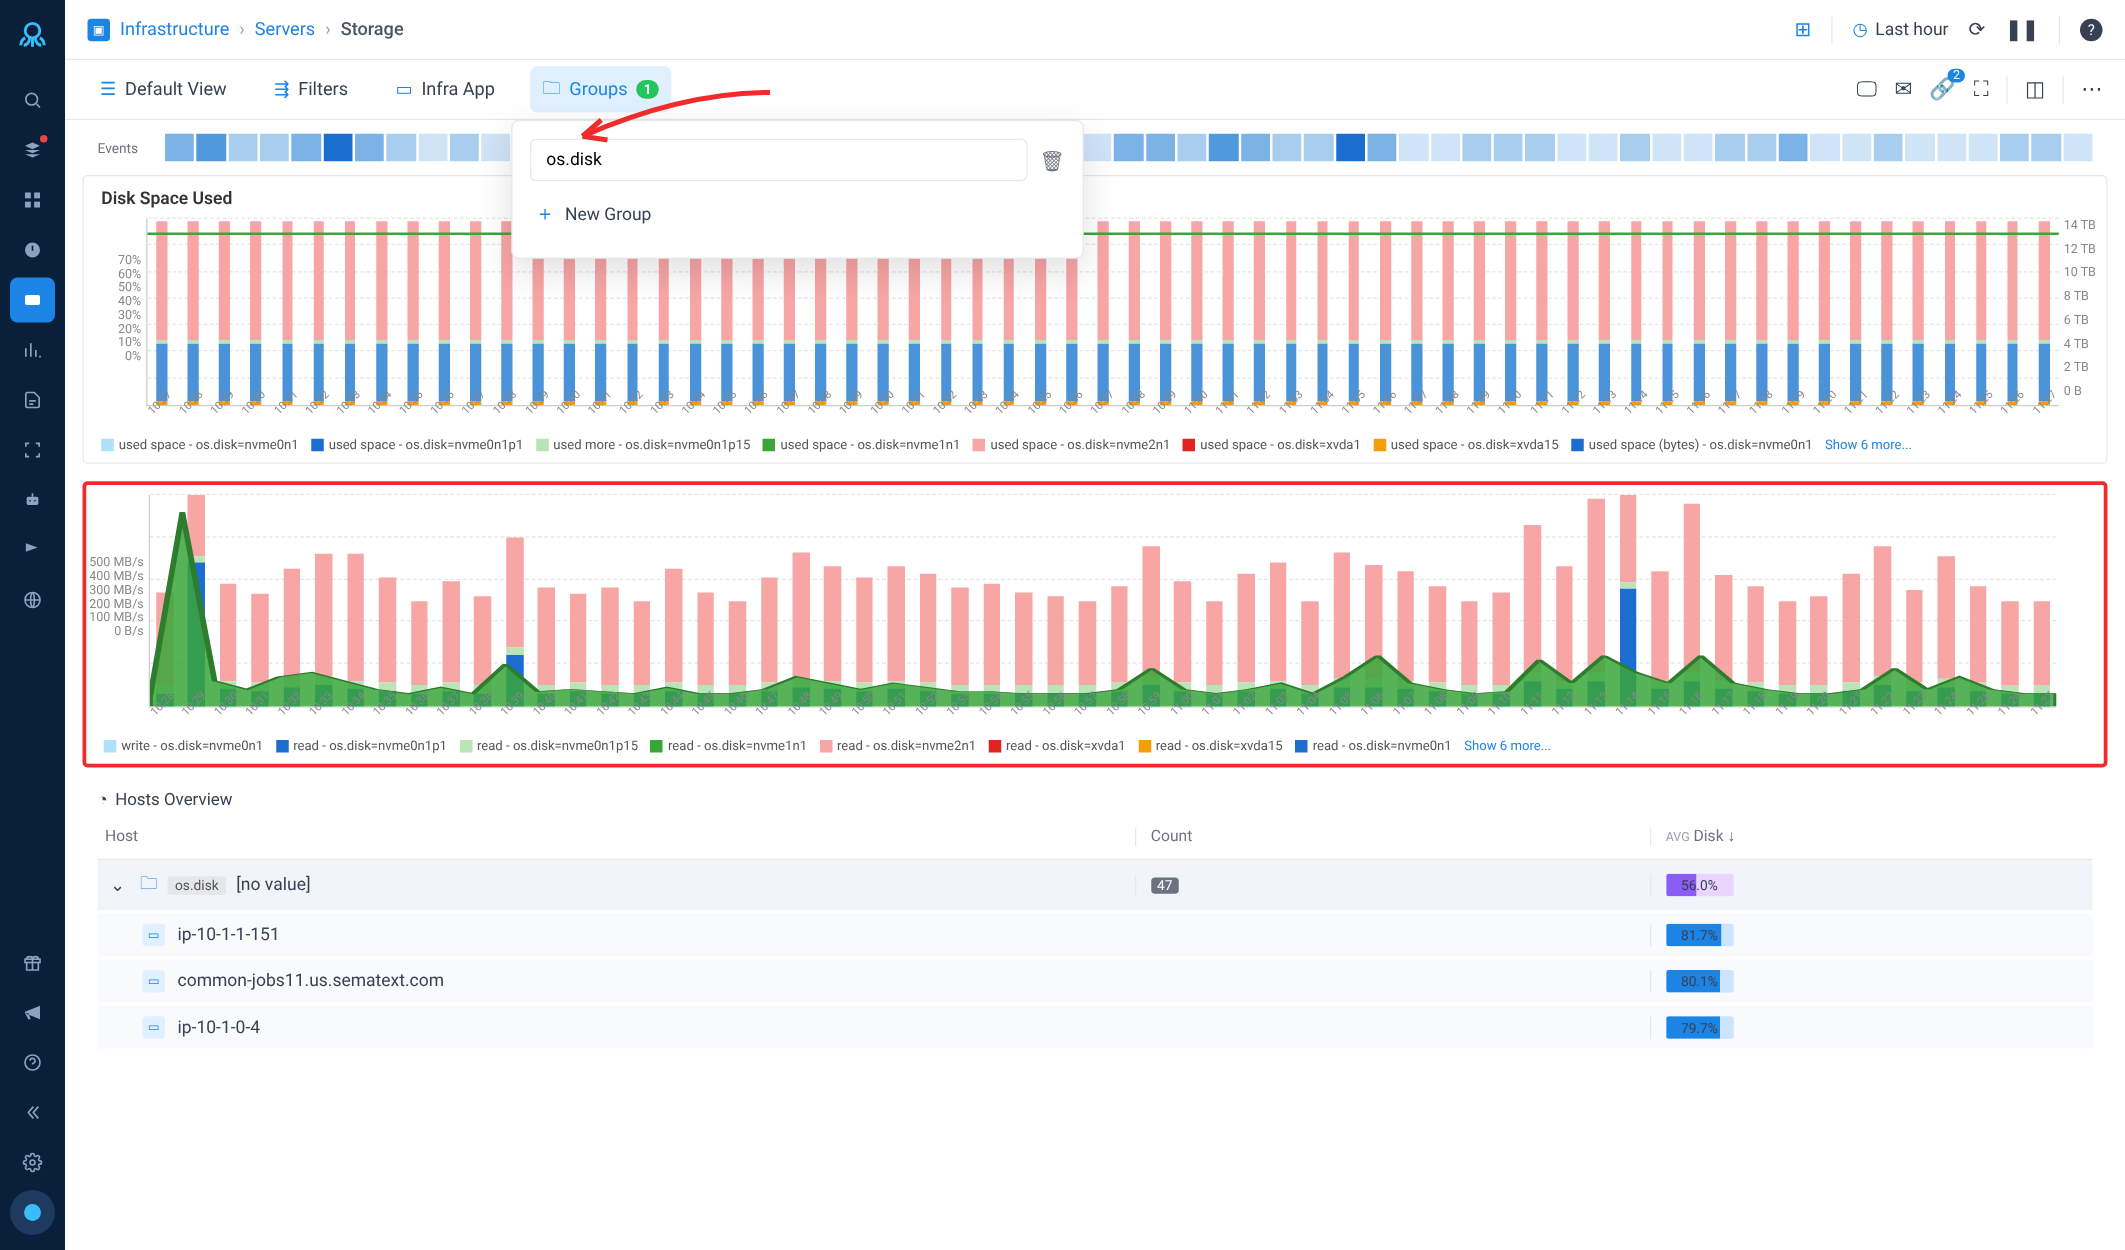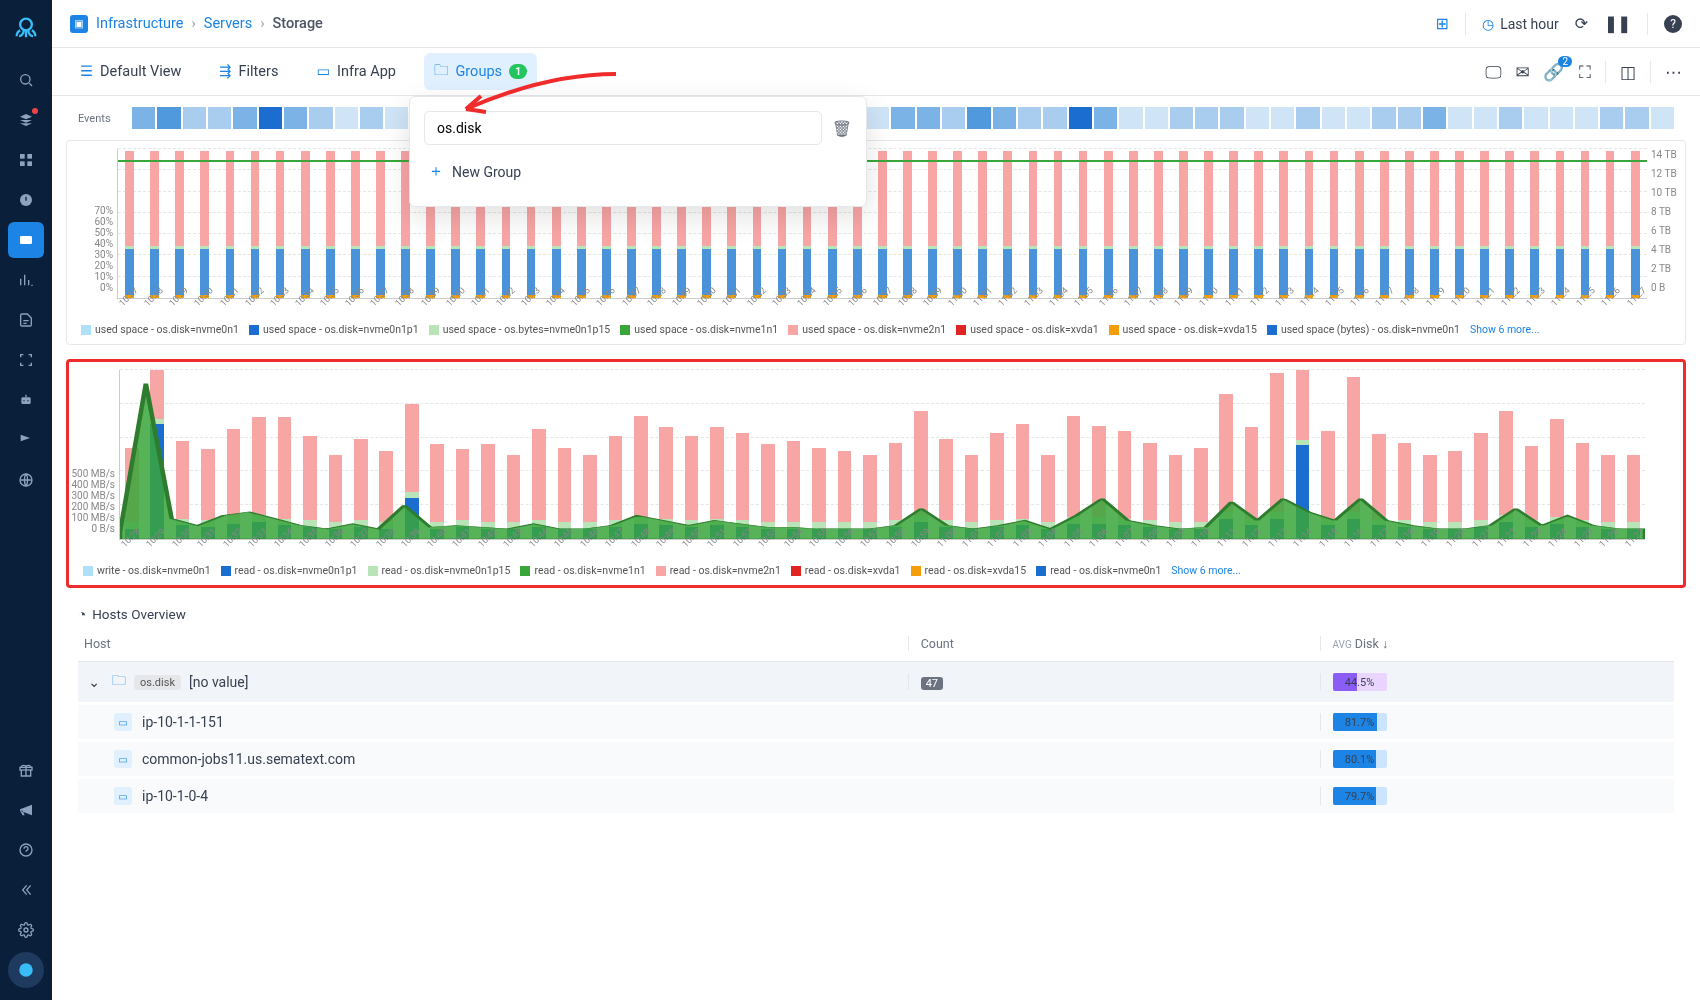--- a/index.html
+++ b/index.html
@@ -48,21 +48,21 @@
   .groups-dd .new{ display:flex; align-items:center; gap:8px; color:#374151; font-size:14px; padding:10px 4px; cursor:pointer;}
   .content{ padding:0 12px 30px 12px;}
   .events-row{ display:flex; align-items:center; height:44px; padding:0 14px; gap:10px;}
   .events-row .lbl{ font-size:11px; color:#6b7280; width:44px;}
   .events-row .segbar{ flex:1; display:flex; gap:2px;}
   .events-row .seg{ flex:1; height:22px; background:#dbeafe;}
   .card{ border:1px solid var(--border); border-radius:4px; margin:0 2px 14px; background:#fff; position:relative;}
   .card.hl{ border:3px solid #ef2b2b;}
   .card .hdr{ padding:10px 14px 0; font-size:14px; font-weight:600; color:#333;}
   .card .plot-wrap{ position:relative; padding:6px 30px 4px 46px; height:180px;}
-  .card .y-axis{ position:absolute; left:2px; top:8px; bottom:28px; width:44px; display:flex; flex-direction:column; justify-content:flex-end; align-items:flex-end;}
+  .card .y-axis{ position:absolute; left:2px; top:8px; bottom:28px; width:44px; display:flex; flex-direction:column; justify-content:center; align-items:flex-end;}
   .card .y-axis span{ font-size:10px; color:#888;}
   .card .y-axis-r{ position:absolute; right:2px; top:8px; bottom:28px; width:32px; display:flex; flex-direction:column; justify-content:space-between; align-items:flex-start;}
   .card .y-axis-r span{ font-size:10px; color:#888;}
   .card .plot{ position:absolute; left:50px; right:38px; top:8px; bottom:22px; border-left:1px solid #ccc; border-bottom:1px solid #ccc;}
   .card .grid-h{ position:absolute; left:0; right:0; border-top:1px dashed #e5e5e5;}
   .card .x-axis{ position:absolute; left:50px; right:38px; bottom:2px; height:18px; display:flex; justify-content:space-between;}
   .card .x-axis span{ font-size:9px; color:#888; transform:rotate(-45deg); transform-origin:top left; white-space:nowrap;}
   .card .legend{ display:flex; flex-wrap:wrap; gap:4px 10px; padding:2px 14px 8px; font-size:10.5px; color:#555;}
   .card .legend .itm{ display:flex; align-items:center; gap:4px;}
   .card .legend .sw{ width:10px; height:10px;}
@@ -337,20 +337,21 @@
           <div class="seg" style="background: rgb(207, 228, 247);"></div>
           <div class="seg" style="background: rgb(207, 228, 247);"></div>
           <div class="seg" style="background: rgb(207, 228, 247);"></div>
           <div class="seg" style="background: rgb(168, 205, 239);"></div>
           <div class="seg" style="background: rgb(168, 205, 239);"></div>
           <div class="seg" style="background: rgb(207, 228, 247);"></div>
         </div>
     </div>
 
     <div class="card">
+      <div class="hdr">Disk Space Used</div>
       <div class="plot-wrap">
         <div class="y-axis" id="ds-yl">
             <span>70%</span>
             <span>60%</span>
             <span>50%</span>
             <span>40%</span>
             <span>30%</span>
             <span>20%</span>
             <span>10%</span>
             <span>0%</span>
@@ -811,21 +812,21 @@
           <div class="itm">
             <span class="sw" style="background:#aee1f9"></span>
             <span>used space - os.disk=nvme0n1</span>
           </div>
           <div class="itm">
             <span class="sw" style="background:#1c6dd0"></span>
             <span>used space - os.disk=nvme0n1p1</span>
           </div>
           <div class="itm">
             <span class="sw" style="background:#b8e4b8"></span>
-            <span>used space - os.bytes=nvme0n1p15</span>
+            <span>used more - os.disk=nvme0n1p15</span>
           </div>
           <div class="itm">
             <span class="sw" style="background:#3aa63a"></span>
             <span>used space - os.disk=nvme1n1</span>
           </div>
           <div class="itm">
             <span class="sw" style="background:#f8a5a5"></span>
             <span>used space - os.disk=nvme2n1</span>
           </div>
           <div class="itm">
@@ -1284,21 +1285,21 @@
         <div class="col-host" style="display:flex;align-items:center;">
           <span class="chev">⌄</span>
           <span style="color:var(--blue);margin:0 8px;">🗀</span>
           <span class="tag">os.disk</span>
           <span>[no value]</span>
         </div>
         <div class="col-count"><span class="countb">47</span></div>
         <div class="col-disk">
             <div class="disk-bar purple">
               <div class="fill" style="width:44.5%"></div>
-              <span>44.5%</span>
+              <span>56.0%</span>
             </div>
           </div>
       </div>
       <div id="host-rows">
           <div class="row">
             <div class="col-host" style="display:flex;align-items:center;padding-left:30px;">
       <span class="hico">▭</span>
       <span>ip-10-1-1-151</span>
             </div>
     <div class="col-count"></div>

